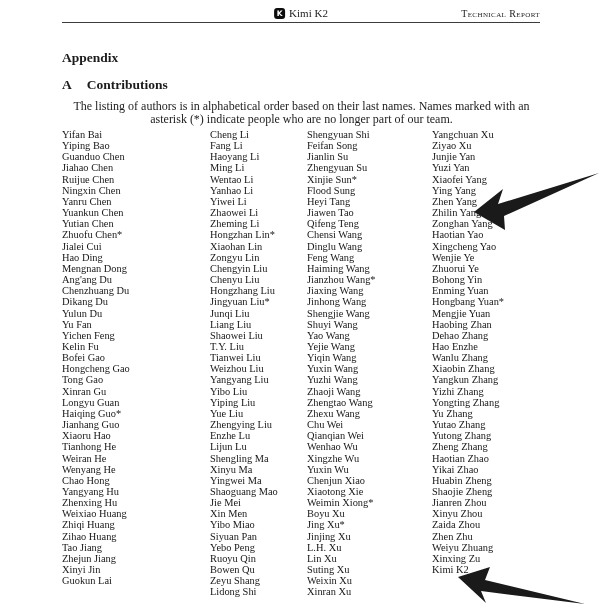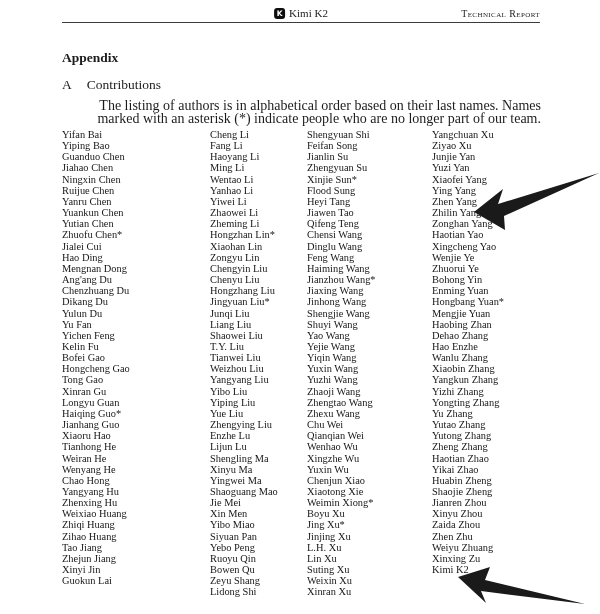--- a/index.html
+++ b/index.html
@@ -11,24 +11,24 @@
   .page{position:absolute;inset:0;}
   
   .header{position:absolute;top:7px;left:62px;right:60px;height:15px;font-size:11px;}
   .brand{position:absolute;left:50%;transform:translateX(-50%);display:flex;align-items:center;gap:4px;white-space:nowrap;}
   .logo{display:inline-block;width:11px;height:11px;background:#0d0d0d;border-radius:3px;color:#fff;
         font-family:"DejaVu Sans",sans-serif;font-weight:bold;font-size:7.5px;line-height:11px;text-align:center;}
   .report{position:absolute;right:0;top:1px;font-variant:small-caps;letter-spacing:0.4px;font-size:10px;color:#222;}
   .rule{position:absolute;top:22px;left:62px;right:60px;border-top:1.6px solid #3c3c3c;height:0;}
   
   .appendix-title{position:absolute;top:50px;left:62px;font-size:13.5px;font-weight:bold;}
-  .section-head{position:absolute;top:77px;left:62px;font-size:13.5px;font-weight:normal;}
+  .section-head{position:absolute;top:77px;left:62px;font-size:13.5px;font-weight:bold;}
   .section-head .letter{display:inline-block;margin-right:15px;}
   
-  .intro{position:absolute;top:100px;left:62px;width:479px;font-size:14px;line-height:12.6px;text-align:right;}
+  .intro{position:absolute;top:100px;left:62px;width:479px;font-size:12px;line-height:12.6px;text-align:center;}
   
   .authors{position:absolute;top:129px;left:62px;right:16px;display:grid;grid-template-columns:148px 97px 125px 1fr;}
   .author{font-size:10.4px;line-height:11.16px;white-space:nowrap;color:#171717;}
   
   .arrows{position:absolute;inset:0;pointer-events:none;}
 </style>
 </head>
 <body>
 
 <div class="page">
@@ -49,22 +49,22 @@
   </div>
 
   <div class="intro">The listing of authors is in alphabetical order based on their last names. Names marked with an asterisk (*) indicate people who are no longer part of our team.</div>
 
   <div class="authors">
     <div class="col">
         <div class="author">Yifan Bai</div>
         <div class="author">Yiping Bao</div>
         <div class="author">Guanduo Chen</div>
         <div class="author">Jiahao Chen</div>
+        <div class="author">Ruijue Chen</div>
         <div class="author">Ningxin Chen</div>
-        <div class="author">Ruijue Chen</div>
         <div class="author">Yanru Chen</div>
         <div class="author">Yuankun Chen</div>
         <div class="author">Yutian Chen</div>
         <div class="author">Zhuofu Chen*</div>
         <div class="author">Jialei Cui</div>
         <div class="author">Hao Ding</div>
         <div class="author">Mengnan Dong</div>
         <div class="author">Ang'ang Du</div>
         <div class="author">Chenzhuang Du</div>
         <div class="author">Dikang Du</div>

